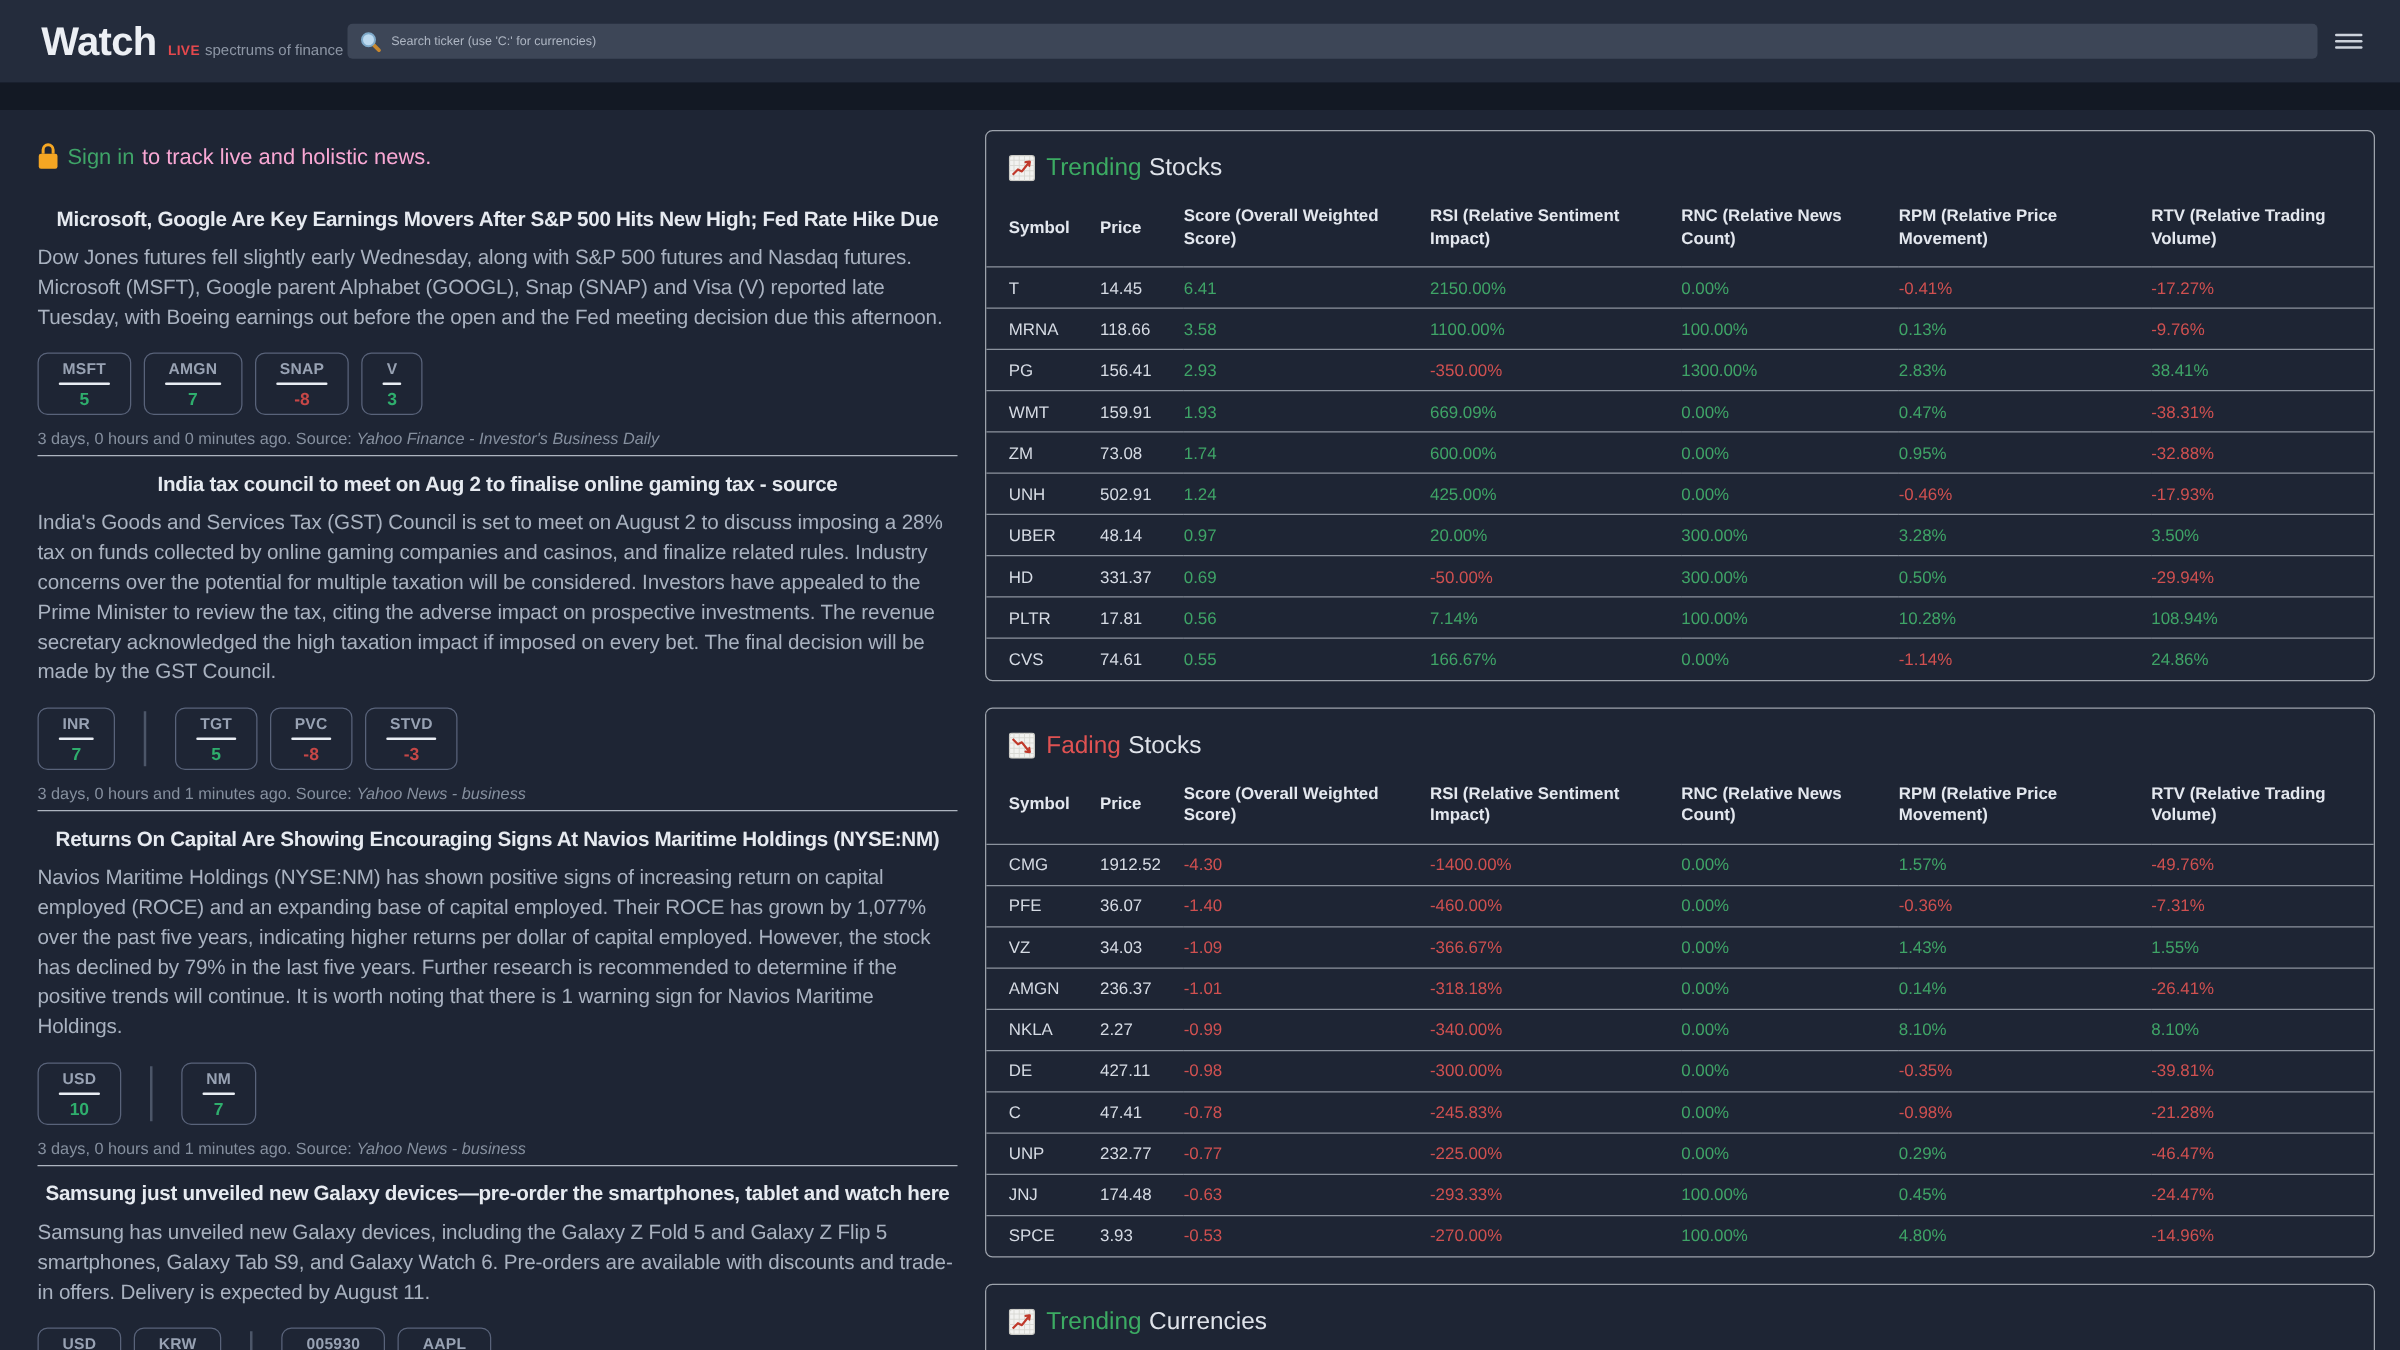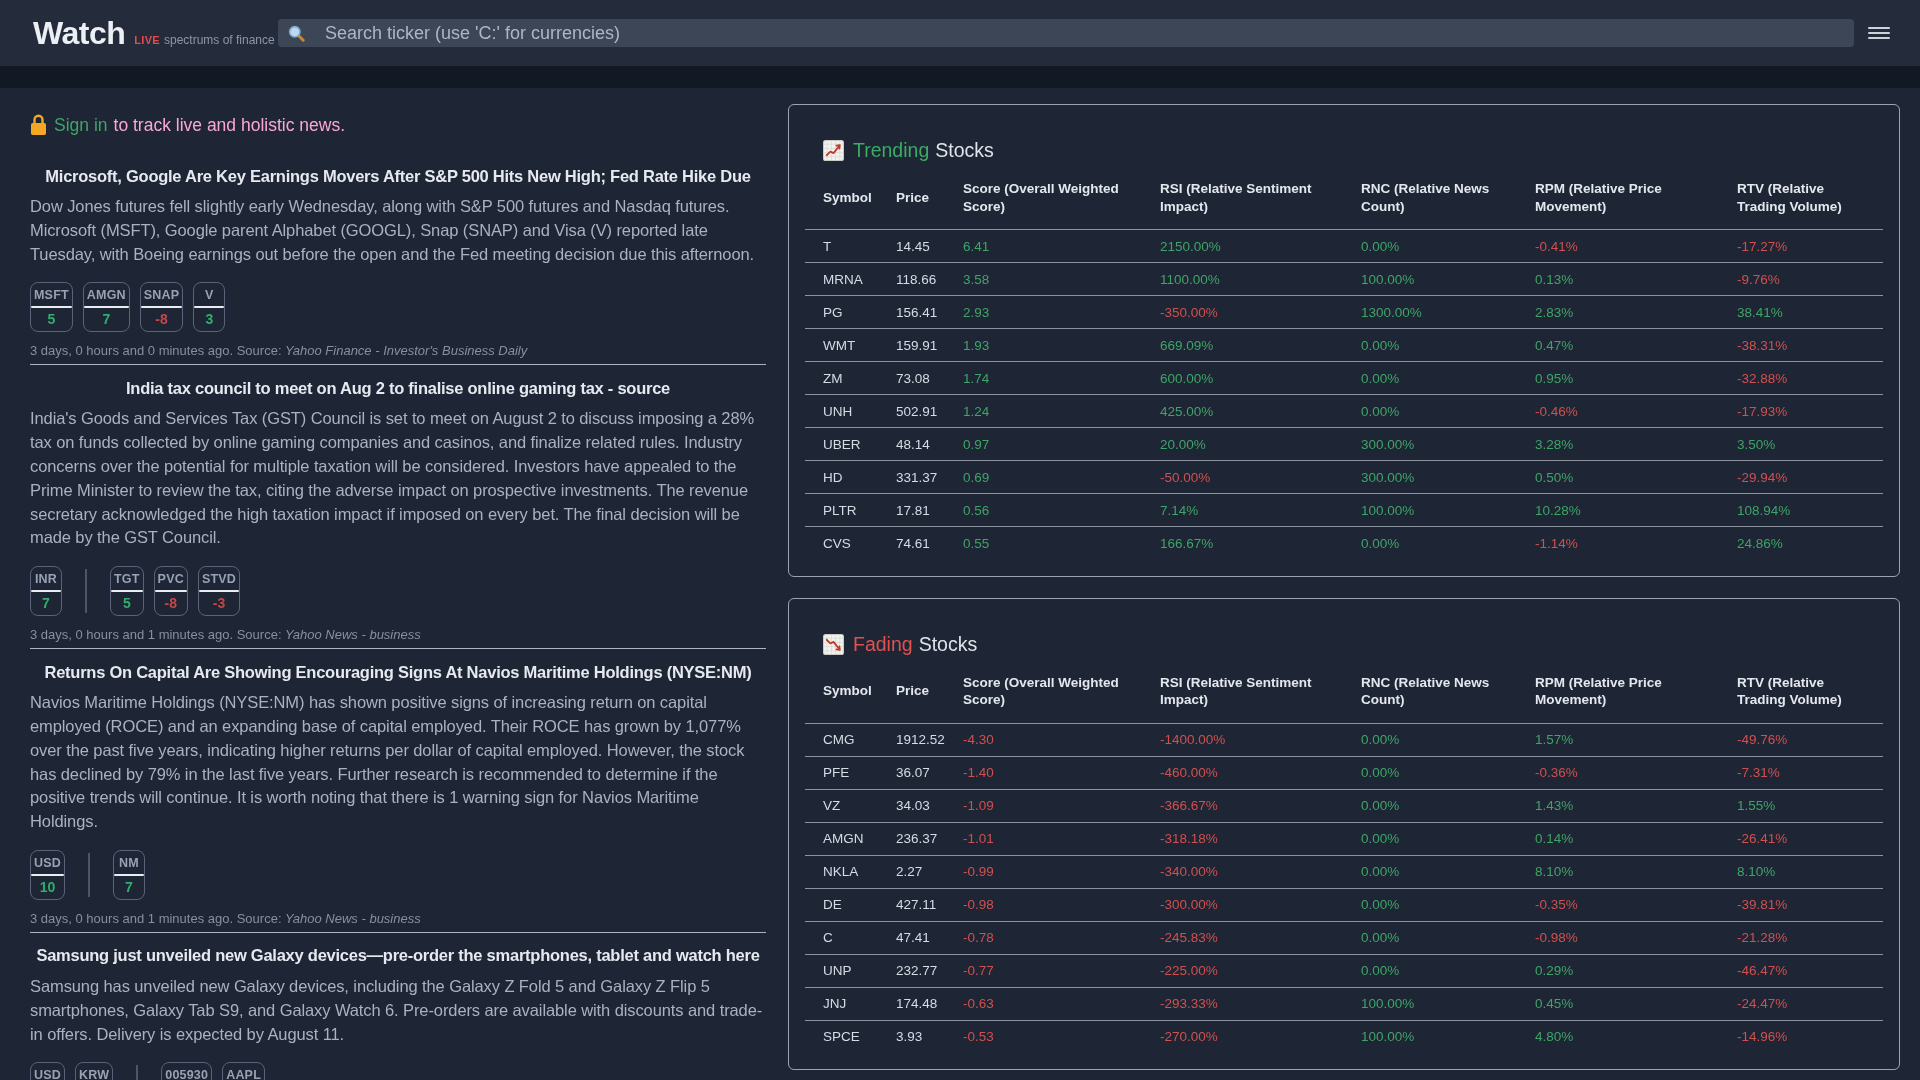--- a/index.html
+++ b/index.html
@@ -21,21 +21,21 @@
   .brand .tagline { font-size:12px; color:#8d96a5; margin-left:4px; }
   .searchwrap {
     flex:1; margin-left:0; margin-right:14px;
     height:28px; background:#3d4657; border-radius:4px;
     display:flex; align-items:center; padding:0 10px;
   }
   .searchwrap svg { flex:0 0 auto; }
   .searchwrap input {
     flex:1; background:transparent; border:none; outline:none;
     font-family:"Liberation Sans", sans-serif;
-    font-size:18px; color:#22c55e; margin-left:20px;
+    font-size:10px; color:#22c55e; margin-left:8px;
   }
   .searchwrap input::placeholder { color:#aeb6c3; opacity:1; }
   .menu-btn { width:22px; display:flex; flex-direction:column; gap:3px; cursor:pointer; }
   .menu-btn span { display:block; height:2px; background:#cdd3dc; border-radius:1px; }
   .substrip { height:22px; background:#131924; }
 
   
   .main { display:flex; padding:0 20px 0 30px; }
   .news { width:736px; flex:0 0 auto; margin-right:22px; }
   .panels { flex:1; min-width:0; }
@@ -45,37 +45,37 @@
   .signin svg { margin-right:7px; }
   .signin .link { color:#3fa468; font-size:17.5px; cursor:pointer; }
   .signin .rest { color:#f9a8d4; font-size:17.5px; margin-left:6px; }
   .article { padding-top:11.5px; border-bottom:1px solid rgba(222,228,237,0.75); }
   .article h3 { font-size:16.5px; line-height:22px; color:#e6eaf0; font-weight:bold; letter-spacing:-0.25px;text-align:center; }
   .article p  { font-size:16.5px; line-height:23.8px; color:#a9b2c0; margin-top:8.5px; letter-spacing:-0.1px; }
   .chiprow { display:flex; align-items:flex-start; margin-top:16px; }
   .chipgroup { display:flex; gap:10px; }
   .chip {
     border:1.5px solid #59637a; border-radius:8px;
-    padding:5px 0 4px; min-width:32px;
+    padding:5px 16px 4px; min-width:32px;
     display:flex; flex-direction:column; align-items:center;
     cursor:pointer;
   }
   .chip .sym { font-size:12.5px; font-weight:bold; color:#98a2b3; letter-spacing:0.2px; padding:0 3px; }
   .chip .bar { height:2px; background:#e9edf3; border-radius:1px; align-self:stretch; margin:4px 0 3px; }
   .chip .val { font-size:14px; font-weight:bold; min-height:16px; }
   .chip .val.pos { color:#2fae6d; }
   .chip .val.neg { color:#c64747; }
   .groupdiv { width:2px; background:#4c5668; align-self:stretch; margin:3px 23px; }
   .meta { font-size:13px; color:#86909f; line-height:14px; margin-top:12px; padding-bottom:6px; }
   .meta .src { font-style:italic; }
 
   
   .card {
     border:1px solid rgba(235,240,247,0.62); border-radius:6px;
-    margin-top:16px; padding:16px; overflow:hidden;
+    margin-top:16px; padding:0; overflow:hidden;
   }
   .card + .card { margin-top:21px; }
   .card-title { display:flex; align-items:center; font-size:19.5px; margin:18px 18px 0; }
   .card-title svg { margin-right:9px; }
   .card-title .accent-up { color:#3cab63; }
   .card-title .accent-down { color:#e05252; }
   .card-title .rest { color:#dfe3ea; margin-left:6px; }
   table { width:100%; border-collapse:collapse; table-layout:fixed; margin-top:2px; }
   th {
     text-align:left; font-size:13.5px; font-weight:bold; color:#e3e7ee;

